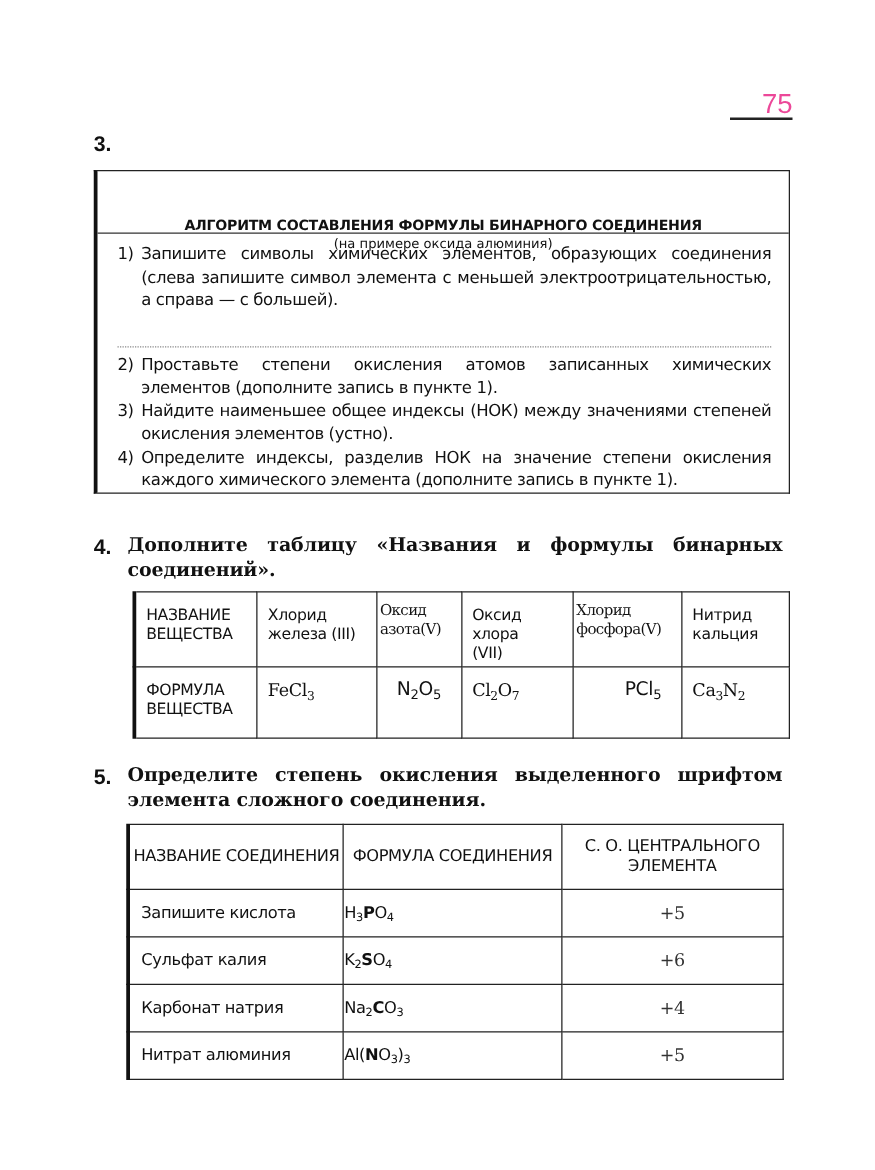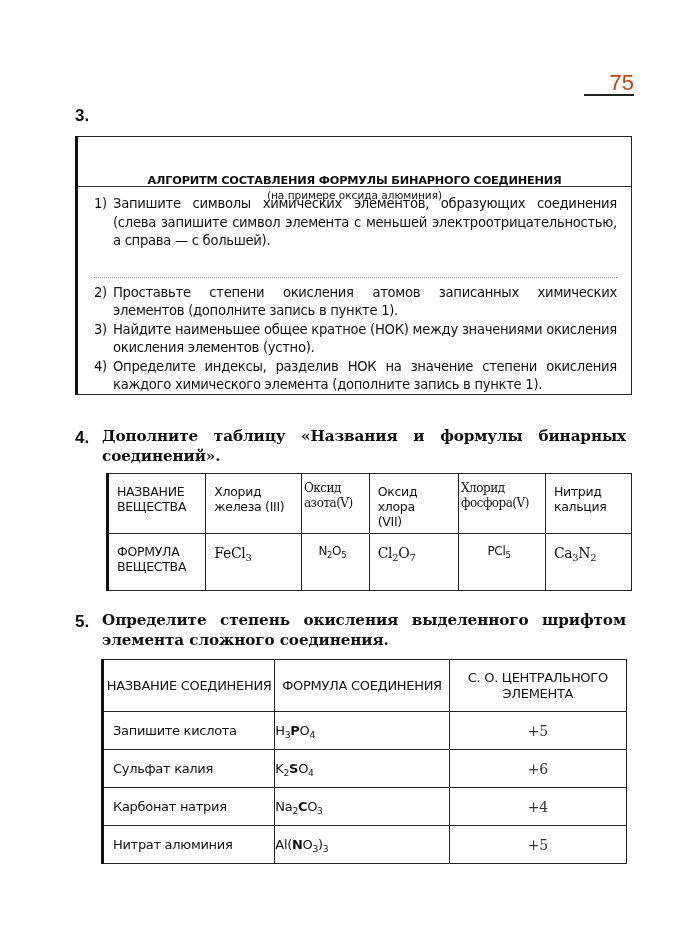--- a/index.html
+++ b/index.html
@@ -1,19 +1,19 @@
 <!DOCTYPE html>
 <html><head>
 <meta charset="utf-8">
 <style>
   * { box-sizing: border-box; margin: 0; padding: 0; }
   html, body { width: 700px; height: 936px; background: #ffffff; overflow: hidden; }
   body { position: relative; color: #111; font-family: "DejaVu Sans", sans-serif; }
 
-  .page-num { position: absolute; left: 594px; top: 70px; width: 40px; font-size: 22px; text-align: right; font-family: "Liberation Sans", sans-serif; color: #c2410c; }
+  .page-num { position: absolute; left: 594px; top: 70px; width: 40px; font-size: 22px; text-align: right; font-family: "Liberation Sans", sans-serif; color: #ec4899; }
   .page-num-line { position: absolute; left: 584px; top: 94px; width: 50px; height: 2px; background: #222; }
 
   .task-num { position: absolute; font-family: "Liberation Sans", sans-serif; font-weight: bold; font-size: 17px; }
 
   .algo-box { position: absolute; left: 75px; top: 136px; width: 557px; height: 259px; border: 1px solid #222; border-left: 3px solid #111; }
   .algo-head { height: 50px; border-bottom: 1px solid #333; text-align: center; padding-top: 8px; }
   .algo-title { font-family: "DejaVu Sans", sans-serif; font-weight: bold; font-size: 11.3px; line-height: 15px; letter-spacing: -0.2px; margin-top: 28px; }
   .algo-sub { font-family: "DejaVu Sans", sans-serif; font-weight: normal; font-size: 10.5px; line-height: 14px; }
   .algo-body { padding: 8px 14px 0 16px; font-size: 13.2px; line-height: 18.5px; letter-spacing: -0.3px; }
   .step { display: flex; text-align: justify; }
@@ -23,21 +23,21 @@
 
   .task-text { position: absolute; left: 102px; width: 524px; font-family: "DejaVu Serif", serif; font-weight: bold; font-size: 15.2px; line-height: 20px; text-align: justify; letter-spacing: -0.1px; }
 
   table { border-collapse: collapse; position: absolute; }
   td { border: 1px solid #222; vertical-align: top; }
 
   .t4 { left: 106px; top: 473px; width: 526px; border-left: 3px solid #111; }
   .t4 td { font-size: 12.5px; line-height: 15px; padding: 10px 16px 4px 8px; letter-spacing: -0.3px; }
   .t4 .serif { font-family: "DejaVu Serif", serif; font-size: 12px; padding-left: 2px; padding-top: 7px; letter-spacing: -0.5px; }
   .t4 .f { font-family: "DejaVu Serif", serif; font-size: 14px; padding-top: 12px; }
-  .t4 .fs { font-family: "DejaVu Sans", sans-serif; font-size: 12px; text-align: center; padding-left: 10px; padding-top: 10px; }
+  .t4 .fs { font-family: "DejaVu Sans", sans-serif; font-size: 15px; text-align: right; padding-left: 10px; padding-top: 10px; }
   .t4 tr.r1 td { height: 50px; }
   .t4 tr.r2 td { height: 57px; }
 
   .t5 { left: 101px; top: 659px; width: 526px; border-left: 3px solid #111; }
   .t5 td { font-size: 13px; line-height: 16px; letter-spacing: -0.3px; vertical-align: middle; }
   .t5 tr.hdr td { height: 52px; text-align: center; }
   .t5 tr.row td { height: 38px; }
   .t5 td.name { padding-left: 9px; }
   .t5 td.form { text-align: left; }
   .t5 td.ox { text-align: center; font-family: "DejaVu Serif", serif; font-size: 14px; color: #333; }
@@ -62,21 +62,21 @@
       <span class="num">1)</span>
       <span class="txt">Запишите символы химических элементов, образующих соединения (слева запишите символ элемента с меньшей электроотрицательностью, а справа — с большей).</span>
     </div>
     <div class="dots"></div>
     <div class="step">
       <span class="num">2)</span>
       <span class="txt">Проставьте степени окисления атомов записанных химических элементов (дополните запись в пункте 1).</span>
     </div>
     <div class="step">
       <span class="num">3)</span>
-      <span class="txt">Найдите наименьшее общее кратное (НОК) между значениями окисления окисления элементов (устно).</span>
+      <span class="txt">Найдите наименьшее общее индексы (НОК) между значениями степеней окисления элементов (устно).</span>
     </div>
     <div class="step">
       <span class="num">4)</span>
       <span class="txt">Определите индексы, разделив НОК на значение степени окисления каждого химического элемента (дополните запись в пункте 1).</span>
     </div>
   </div>
 </div>
 
 <div class="task-num" style="left:75px; top:428px;">4.</div>
 <div class="task-text" style="top:426px;">Дополните таблицу «Названия и формулы бинарных соединений».</div>

